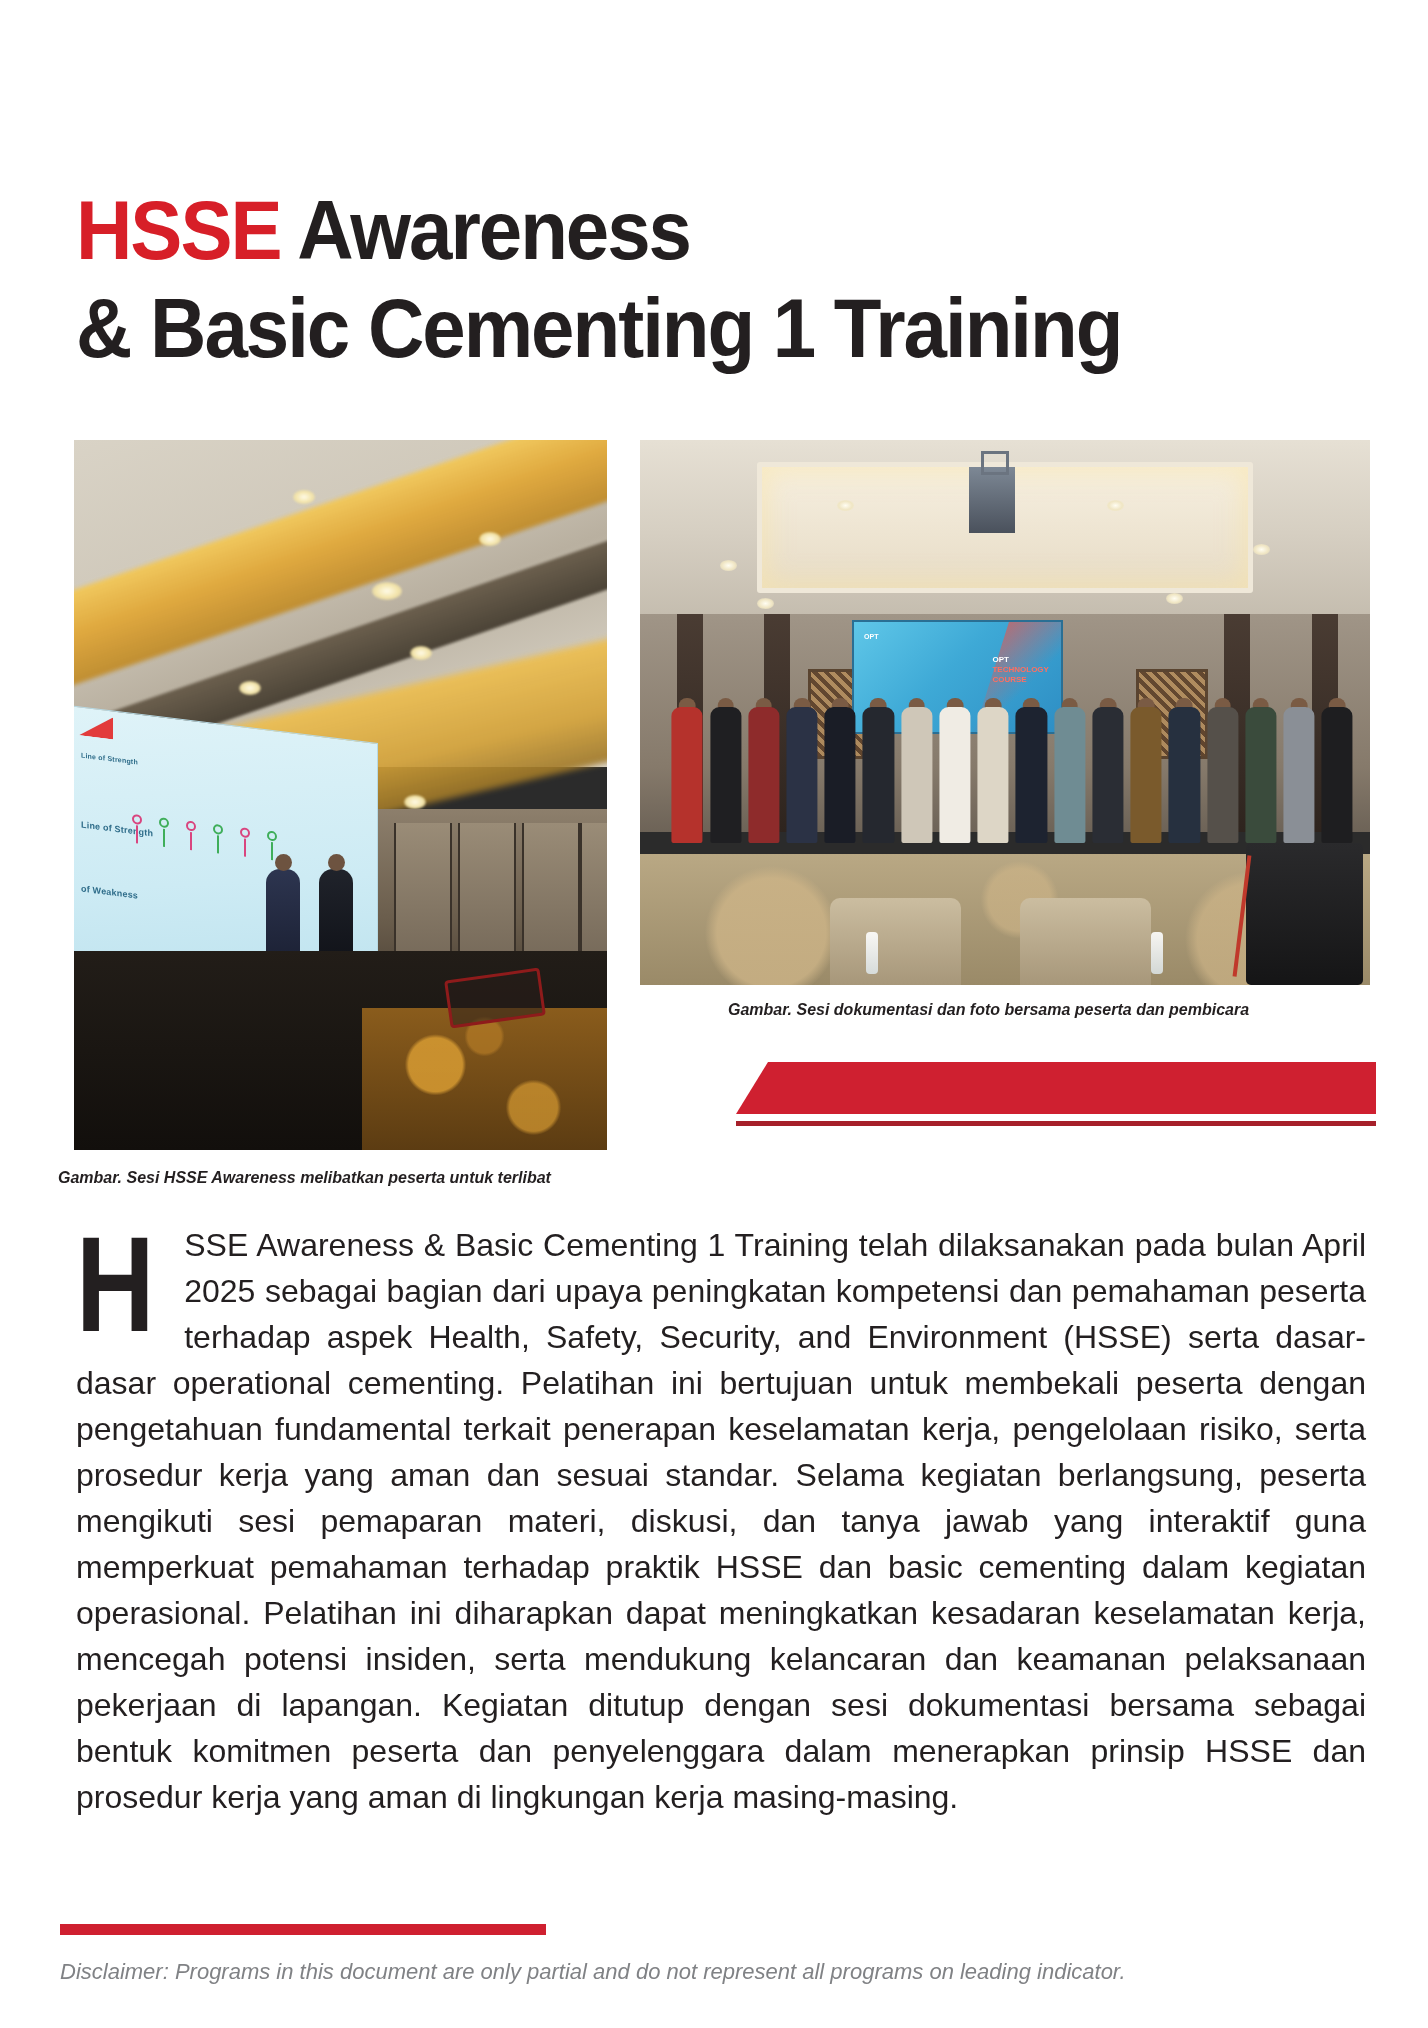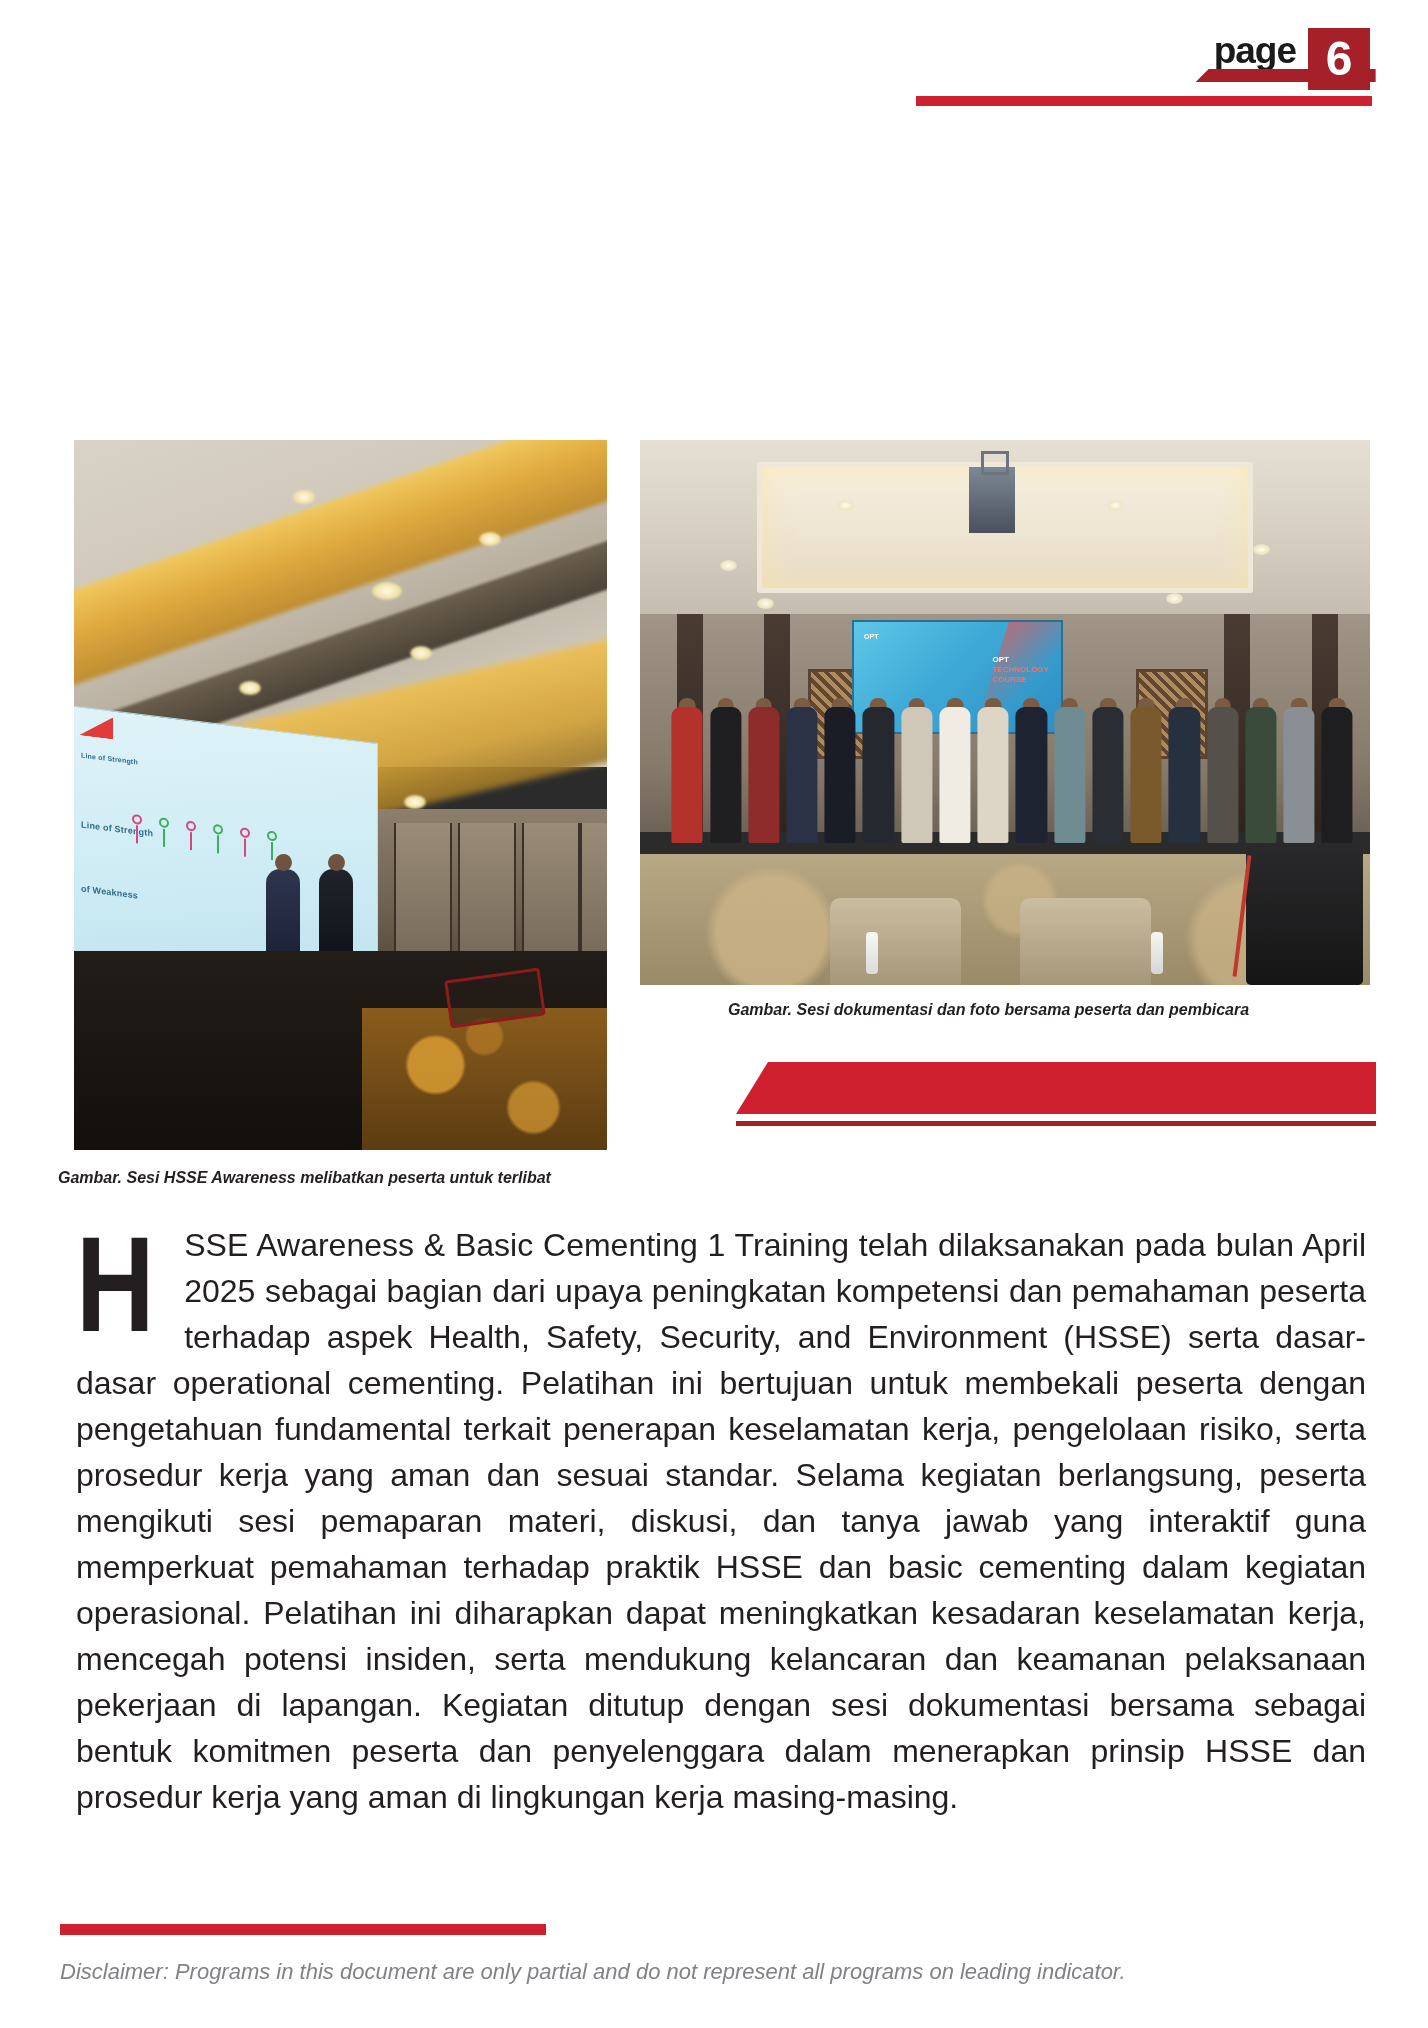--- a/index.html
+++ b/index.html
@@ -422,31 +422,25 @@
     line-height:28px;
     color:#808285;
     white-space:nowrap;
   }
 </style>
 </head>
 <body>
 
 <div class="page">
 
-  <div class="header">
-    <div class="page-label-wrap">
-      <div class="page-label-underbar"></div>
-      <div class="page-label">page</div>
-    </div>
-    <div class="page-num-box">
-      <span class="page-num">6</span>
-    </div>
-    <div class="header-rule"></div>
+
+  <div class="title-block">
+    <div class="title-line"><span class="title-red">HSSE</span><span> Awareness</span></div>
+    <div class="title-line">&amp; Basic Cementing 1 Training</div>
   </div>
-
 
   <div class="photo photo-left">
     <div class="pl-ceiling"></div>
     <div class="pl-cove"></div>
     <div class="pl-cove2"></div>
     <div class="pl-cove3"></div>
     <div class="pl-downlight" style="left:41%;top:7%;"></div>
     <div class="pl-downlight" style="left:76%;top:13%;"></div>
     <div class="pl-downlight" style="left:56%;top:20%;width:30px;height:18px;"></div>
     <div class="pl-downlight" style="left:63%;top:29%;"></div>

